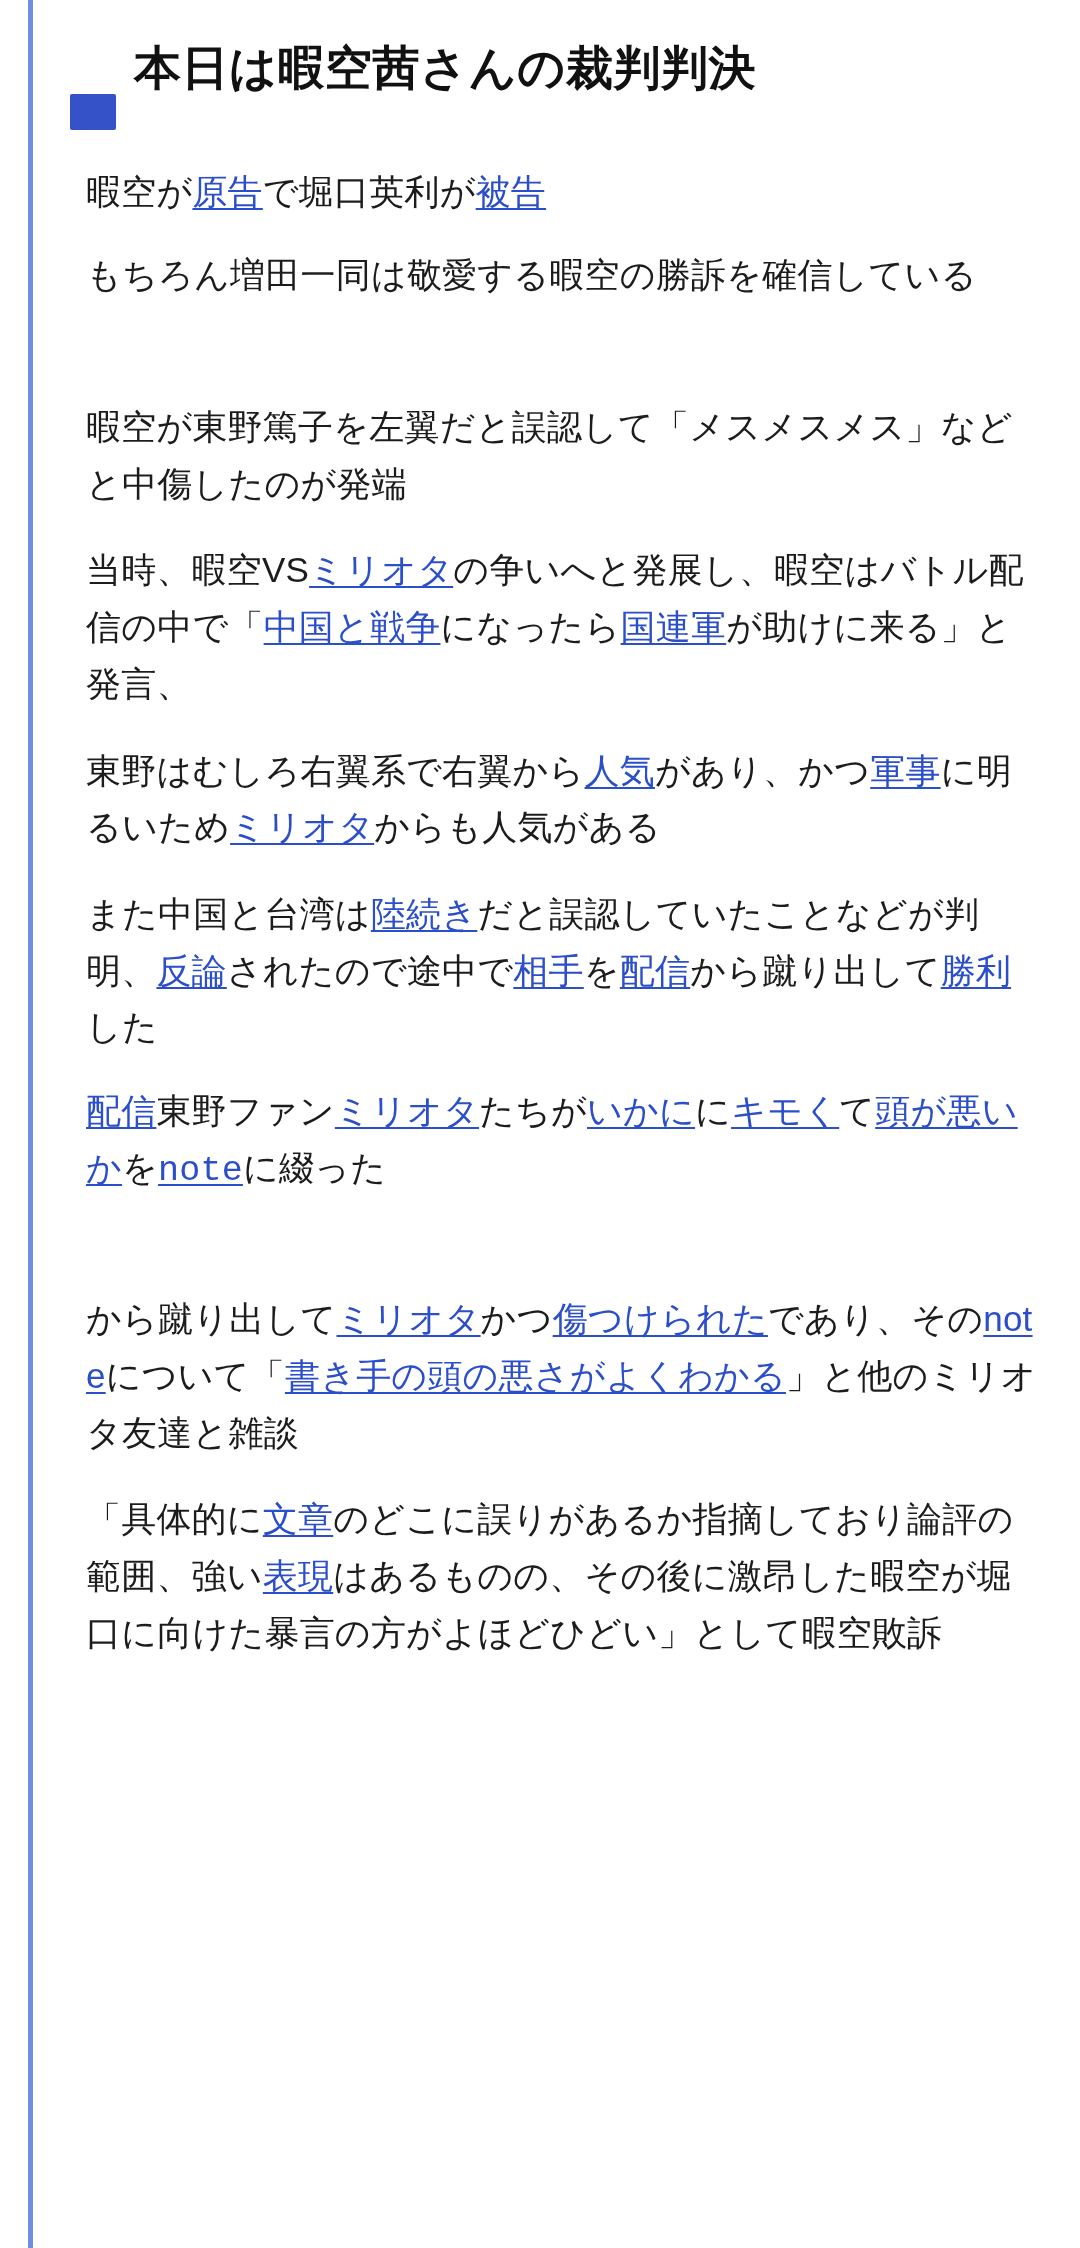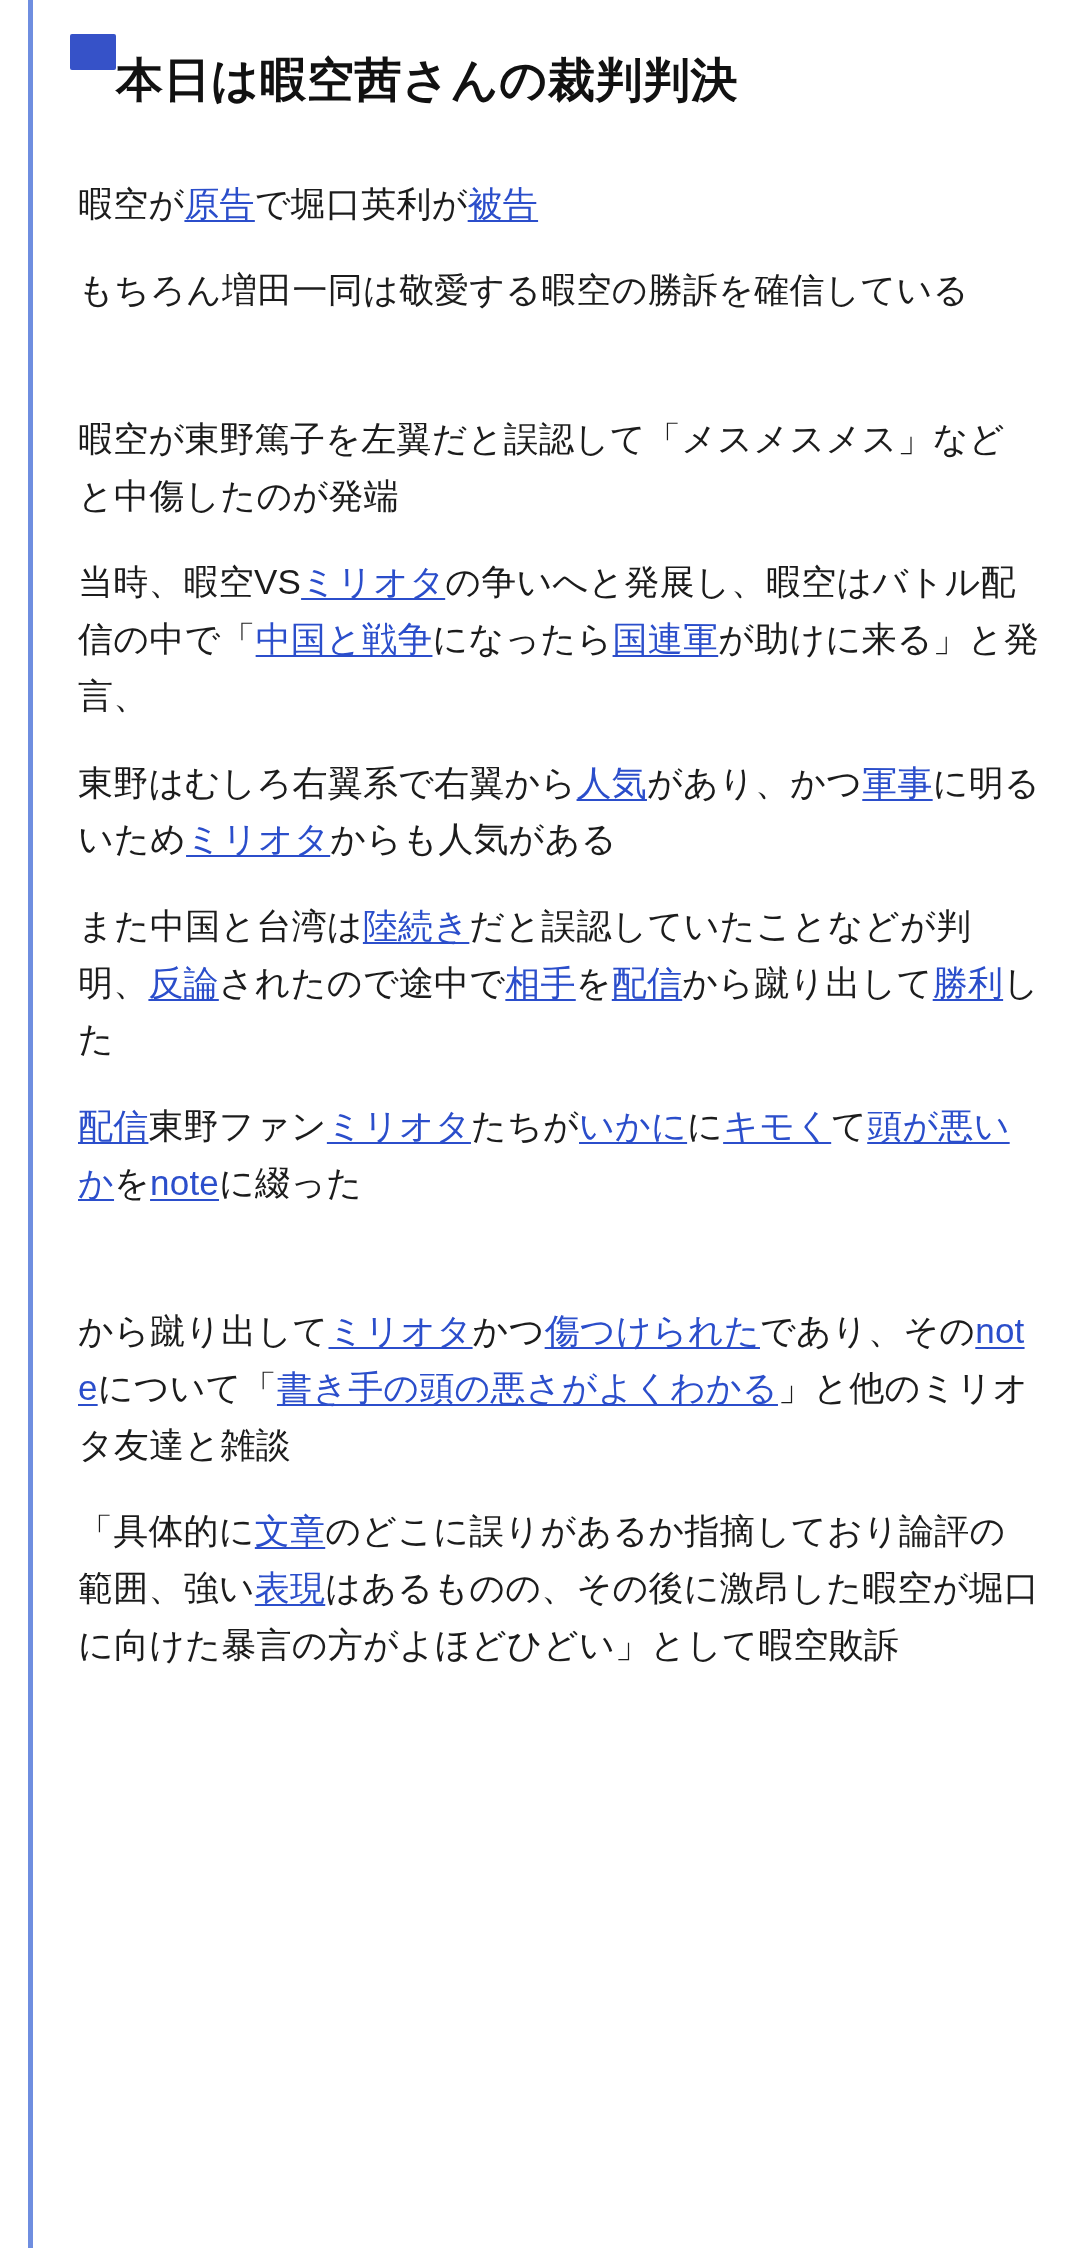--- a/index.html
+++ b/index.html
@@ -29,49 +29,51 @@
     bottom: 0;
     width: 5px;
     background: #6f8ee0;
   }
   .content {
     box-sizing: border-box;
     padding: 0 40px 40px 70px;
   }
   .title-row {
     display: flex;
-    align-items: flex-start;
-    padding-top: 20px;
+    align-items: flex-end;
+    gap: 18px;
+    padding-top: 8px;
     margin-bottom: 34px;
   }
   .title-marker {
     flex: 0 0 auto;
     width: 46px;
     height: 36px;
     background: #3652c8;
     margin-top: 14px;
     border-radius: 2px;
   }
   .title-text {
     font-size: 47px;
     line-height: 1.25;
     font-weight: bold;
     letter-spacing: 0.5px;
     color: #111111;
   }
   p.para {
     font-size: 35px;
     line-height: 1.62;
-    margin: 0 0 30px 8px;
+    margin: 0 0 30px 16px;
     letter-spacing: 0.2px;
     color: #1c1c1c;
     word-break: break-all;
   }
   p.para.gap-after {
     margin-bottom: 92px;
+    font-family: Liberation Mono, monospace;
   }
   a.kw {
     color: #2b4ecb;
     text-decoration: underline;
     text-decoration-color: #2b4ecb;
     text-underline-offset: 4px;
     text-decoration-thickness: 2px;
   }
 </style>
 </head>

